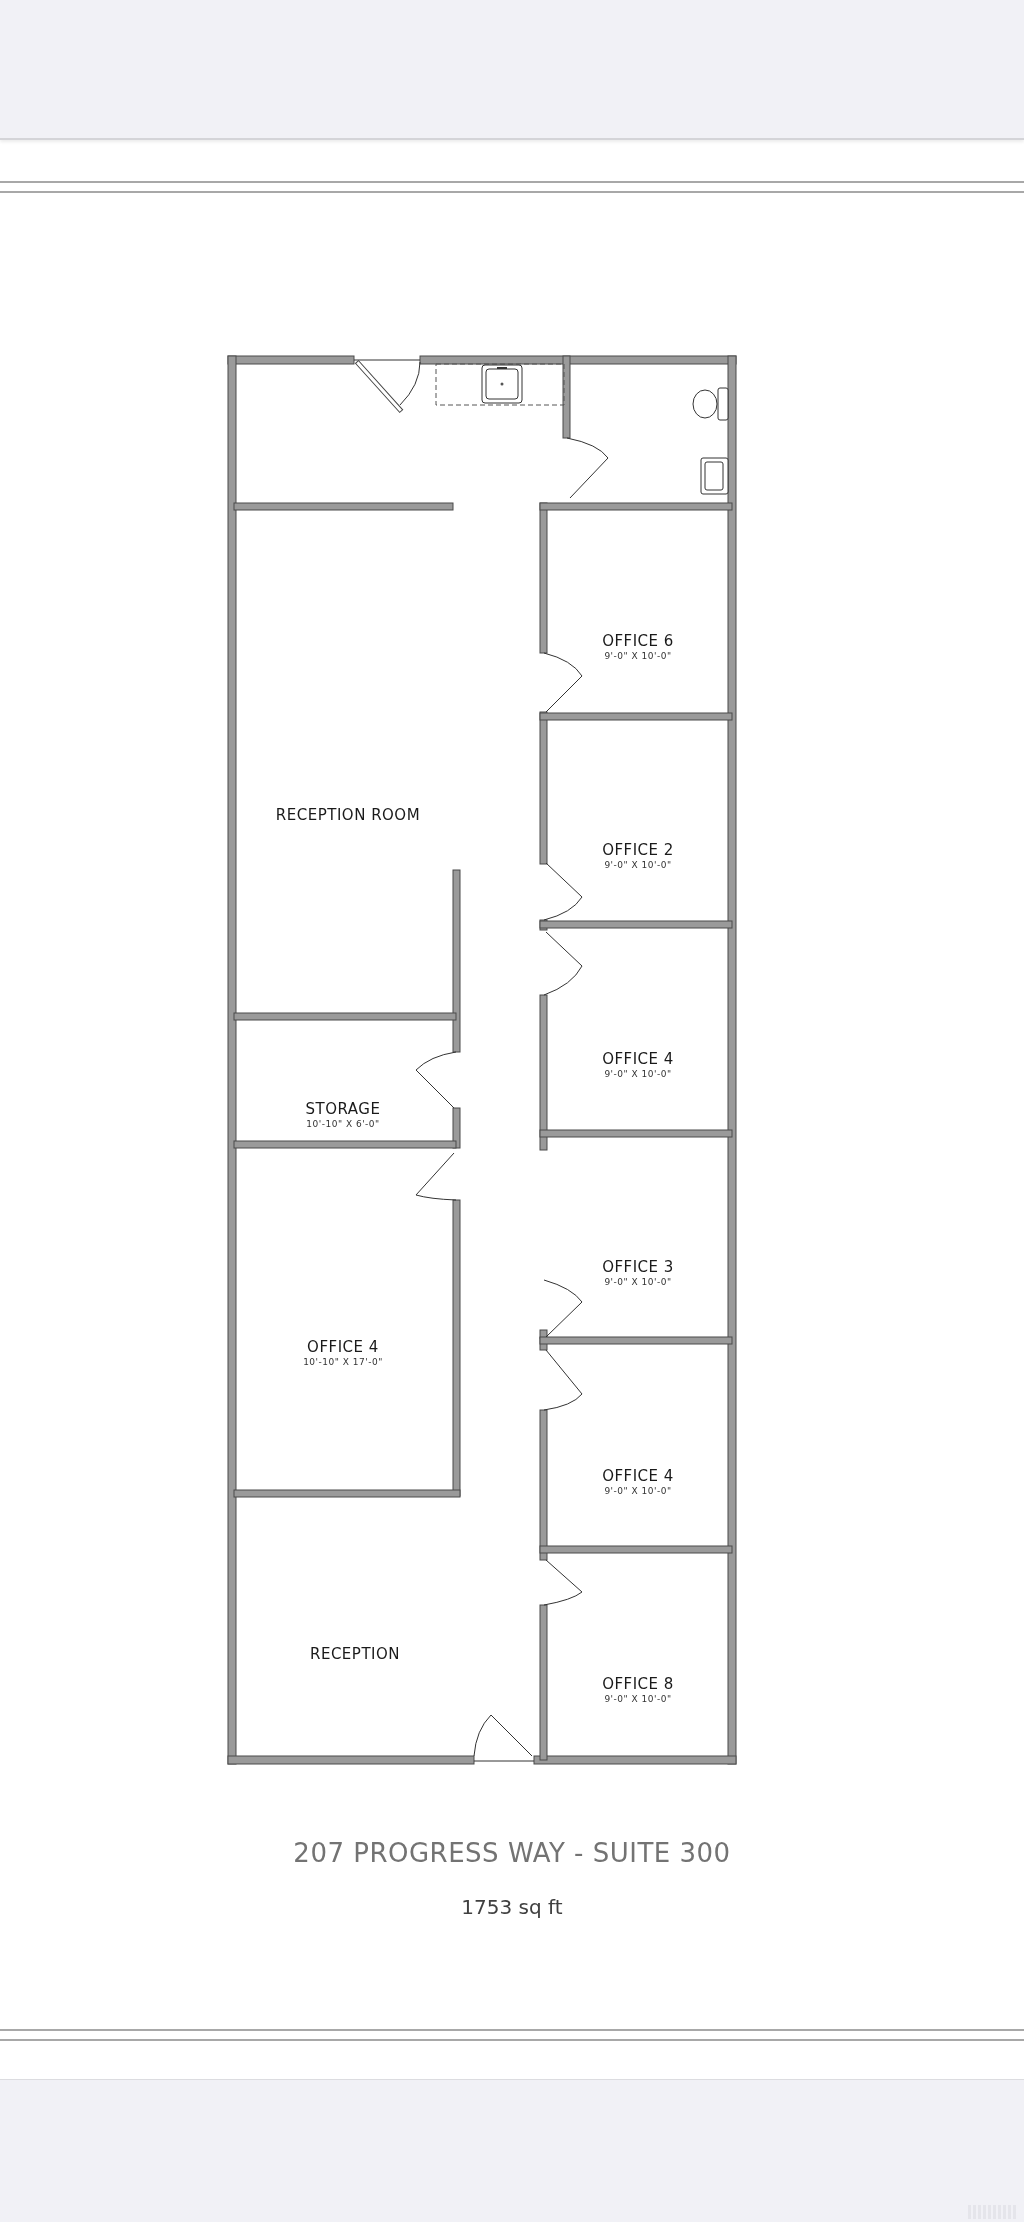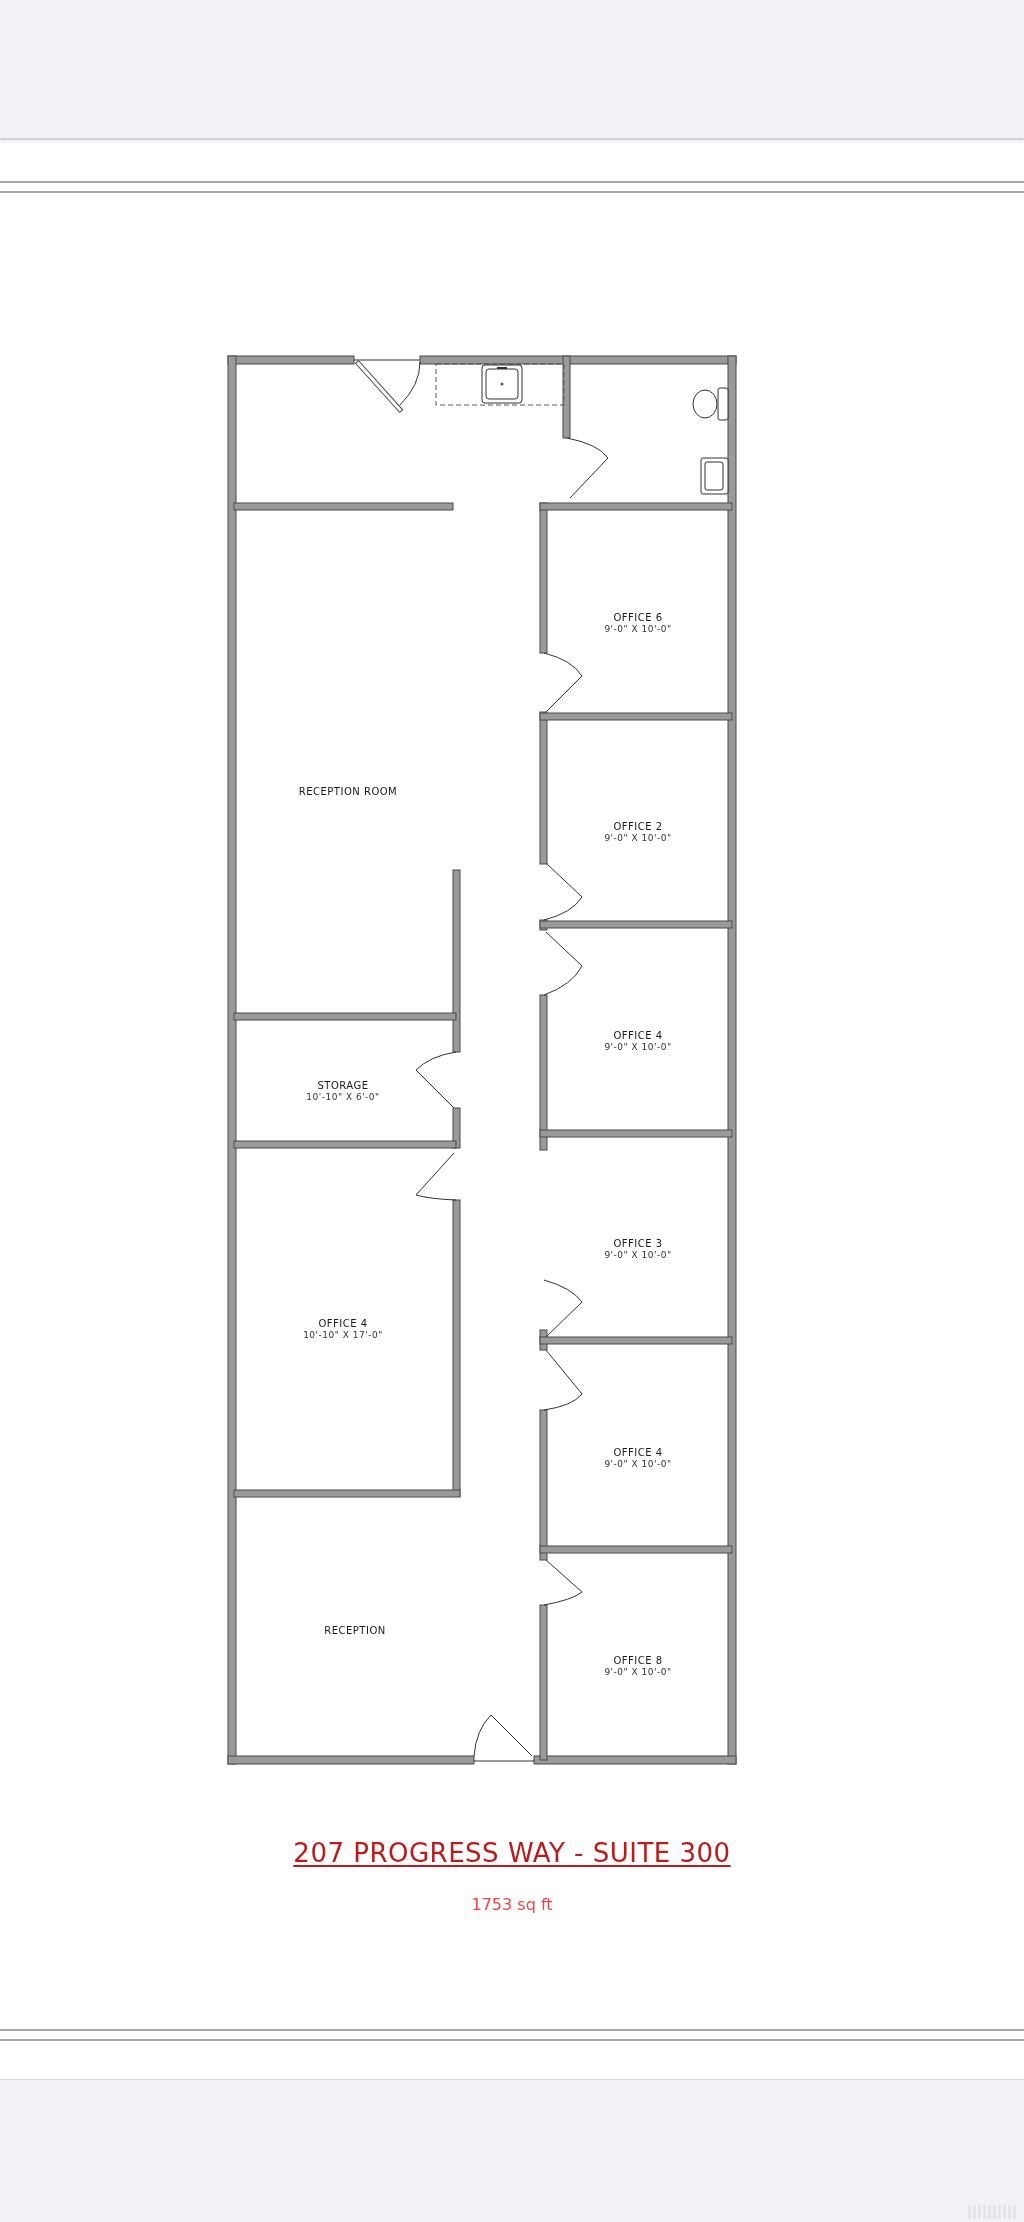--- a/index.html
+++ b/index.html
@@ -2,24 +2,24 @@
 <html><head>
 <meta charset="utf-8">
 <style>
   html,body{margin:0;padding:0;}
   body{width:1024px;height:2222px;position:relative;background:#ffffff;overflow:hidden;font-family:"DejaVu Sans",sans-serif;}
   .band-top{position:absolute;left:0;top:0;width:1024px;height:138px;background:#f1f1f6;border-bottom:2px solid #d4d4d8;box-shadow:0 2px 3px rgba(0,0,0,0.08);}
   .band-bottom{position:absolute;left:0;top:2079px;width:1024px;height:143px;background:#f1f1f6;border-top:1px solid #dcdce0;}
   .rule{position:absolute;left:0;width:1024px;height:2px;background:#a8a8a8;}
   .plan{position:absolute;left:0;top:0;width:1024px;height:2222px;}
   .label{position:absolute;text-align:center;color:#1a1a1a;font-family:"DejaVu Sans",sans-serif;letter-spacing:0.5px;transform:translateX(-50%);white-space:nowrap;}
-  .label .name{font-size:10px;display:block;}
+  .label .name{font-size:15px;display:block;margin-top:20px;}
   .label .dim{font-size:9px;display:block;color:#333;margin-top:1px;}
-  .title{position:absolute;left:512px;top:1838px;transform:translateX(-50%);font-size:26px;color:#b91c1c;text-decoration:underline;text-underline-offset:3px;white-space:nowrap;letter-spacing:0.5px;}
-  .sqft{position:absolute;left:512px;top:1895px;transform:translateX(-50%);font-size:16px;color:#ef4444;white-space:nowrap;}
+  .title{position:absolute;left:512px;top:1838px;transform:translateX(-50%);font-size:26px;color:#737373;text-underline-offset:3px;white-space:nowrap;letter-spacing:0.5px;}
+  .sqft{position:absolute;left:512px;top:1895px;transform:translateX(-50%);font-size:20px;color:#404040;white-space:nowrap;}
   .watermark{position:absolute;right:6px;bottom:4px;width:50px;height:14px;background:repeating-linear-gradient(90deg,#e2e2e8 0 3px,transparent 3px 5px);opacity:0.8;}
 </style>
 </head>
 <body>
 
 <div class="band-top"></div>
 <div class="rule" style="top:181px"></div>
 <div class="rule" style="top:191px"></div>
 
 <svg class="plan" viewBox="0 0 1024 2222" width="1024" height="2222" xmlns="http://www.w3.org/2000/svg">

